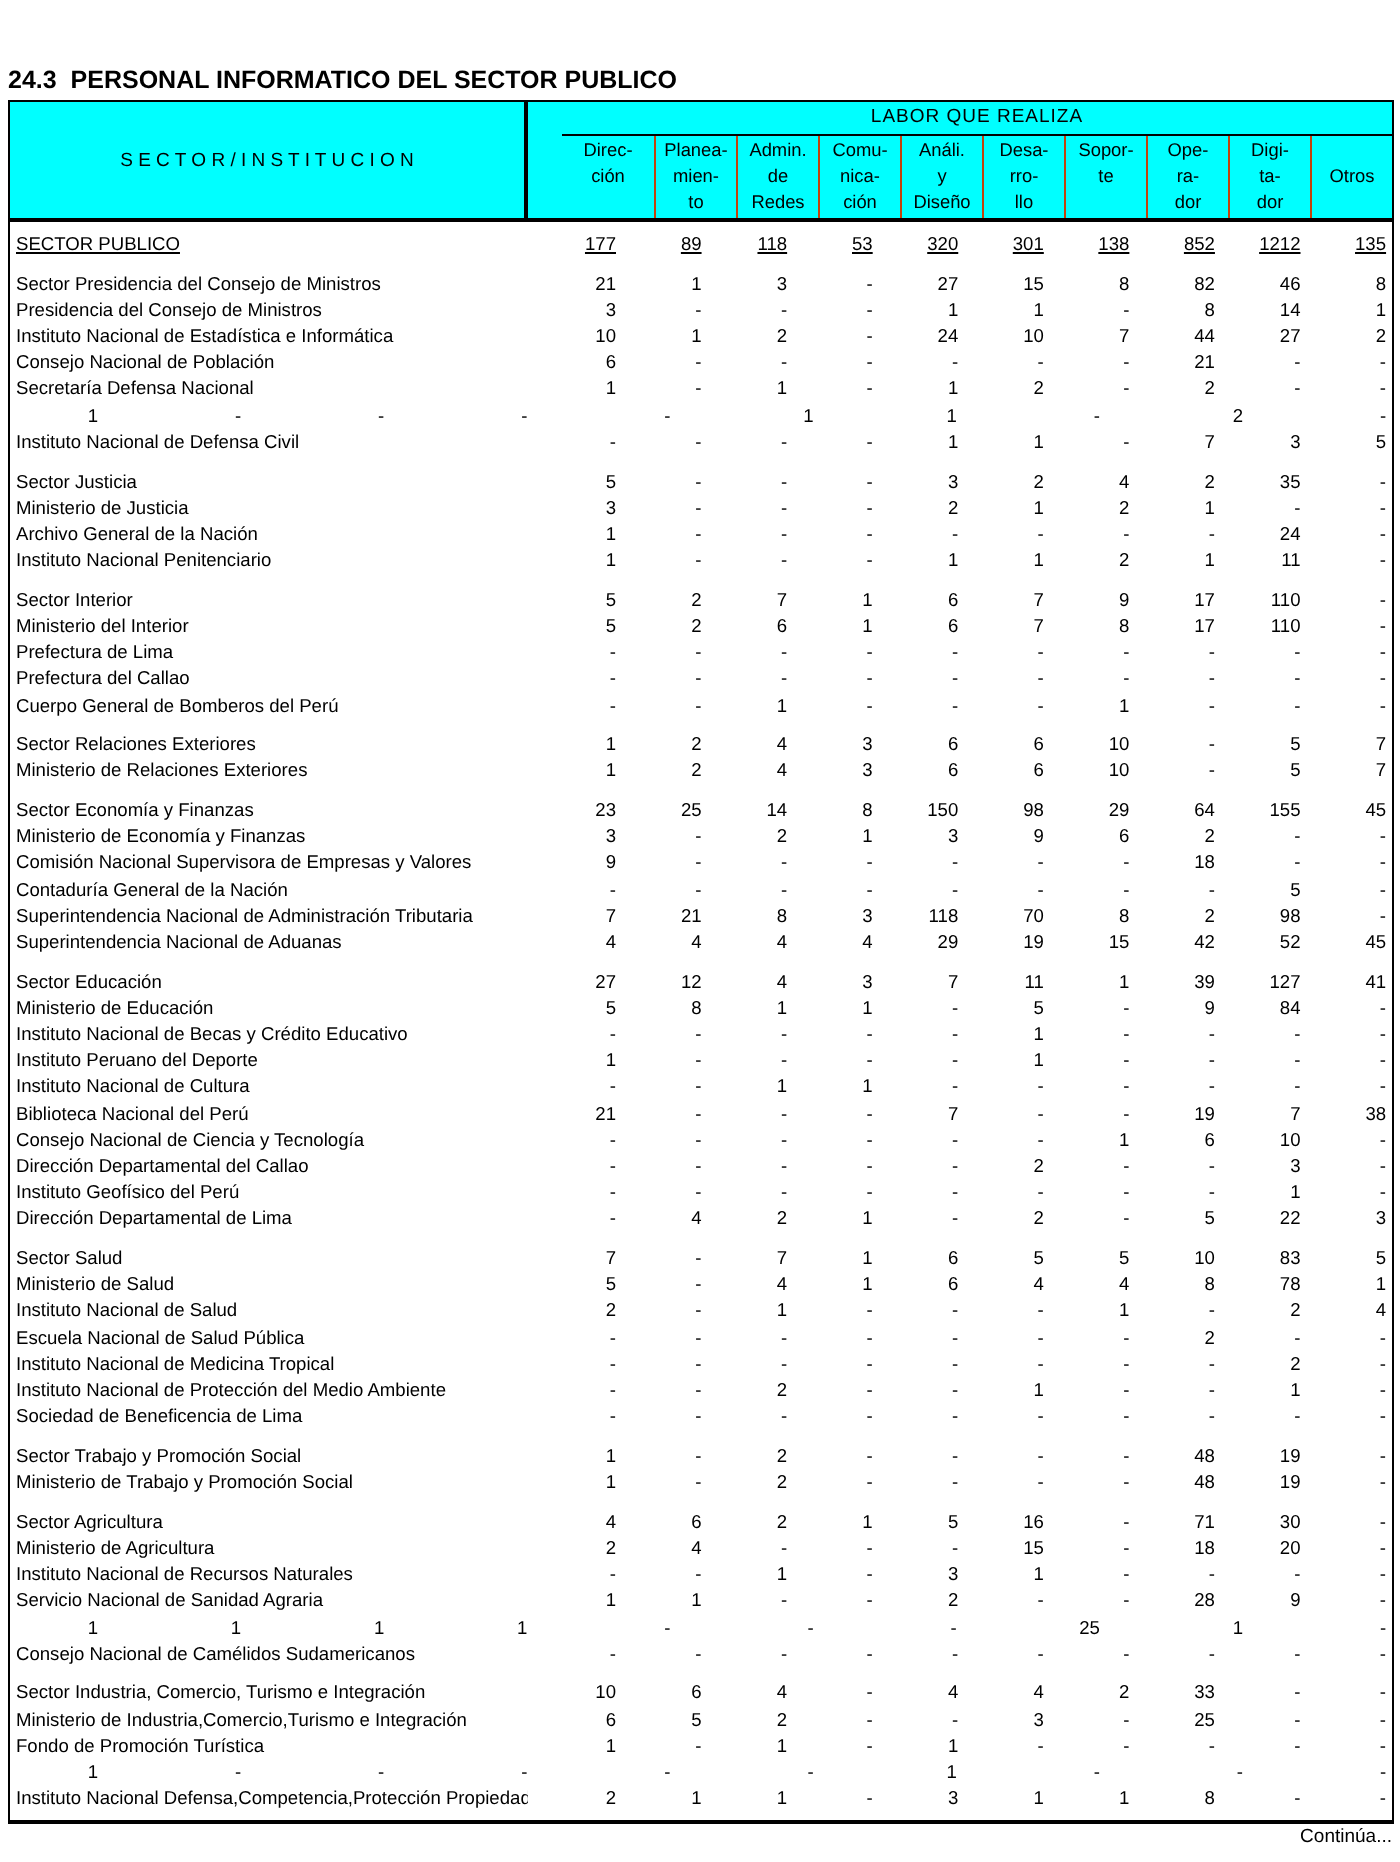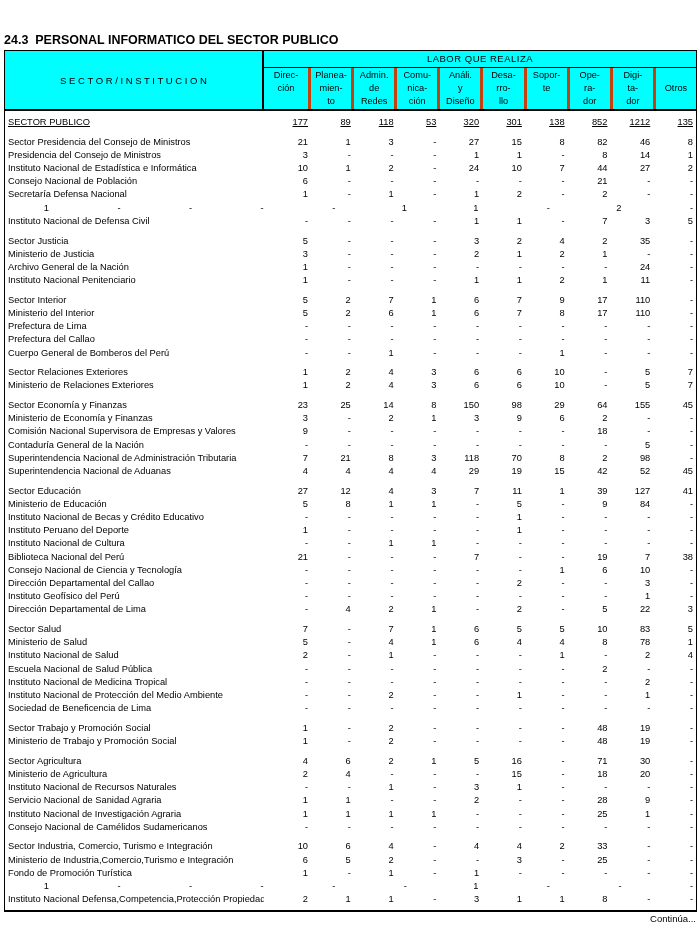--- a/index.html
+++ b/index.html
@@ -17,28 +17,28 @@
     border:1px solid #000; border-bottom-width:2px;
   }
   .thead {
     display:flex; height:60px; background:#00ffff; border-bottom:2px solid #000;
   }
   .th-left {
     flex:0 0 259px; border-right:2px solid #000;
     display:flex; align-items:center; justify-content:center;
     font-size:9.5px; text-align:center;
   }
-  .th-right { flex:1 1 auto; display:flex; flex-direction:column; min-width:0; }
+  .th-right { flex:1 1 auto; display:flex; flex-direction:column; min-width:0;padding-left:17px; }
   .span-head {
     height:17px; line-height:16px; border-bottom:1px solid #000;
     text-align:center; font-size:9.5px; letter-spacing:0.5px;
   }
   .col-heads { flex:1 1 auto; display:flex; }
   .ch {
-    border-right:3px solid #c2410c; text-align:center;
+    border-right:1px solid #c2410c; text-align:center;
     font-size:9.2px; line-height:13px; white-space:pre-line; padding-top:1px;
     overflow:hidden;
   }
   .ch:last-child { border-right:none; display:flex; align-items:center; justify-content:center; padding-top:0; }
   .cfirst { flex:0 0 47px; }
   .cother { flex:1 1 0; min-width:0; }
   .tbody { padding:5px 0 4px 0; background:#fff; }
   .trow { display:flex; height:13.2px; line-height:13.1px; font-size:9.3px; white-space:nowrap;justify-content:space-between; }
   .trow .lab { flex:0 0 259px; padding-left:3px; overflow:hidden; }
   .trow .val { text-align:right; padding-right:3px; overflow:hidden; }
@@ -728,21 +728,20 @@
             <div class="val cother">-</div>
             <div class="val cother">-</div>
             <div class="val cother">2</div>
             <div class="val cother">-</div>
             <div class="val cother">-</div>
             <div class="val cother">28</div>
             <div class="val cother">9</div>
             <div class="val cother">-</div>
           </div>
           <div class="trow">
-            <div class="lab">Instituto Nacional de Investigación Agraria</div>
             <div class="val cfirst">1</div>
             <div class="val cother">1</div>
             <div class="val cother">1</div>
             <div class="val cother">1</div>
             <div class="val cother">-</div>
             <div class="val cother">-</div>
             <div class="val cother">-</div>
             <div class="val cother">25</div>
             <div class="val cother">1</div>
             <div class="val cother">-</div>

